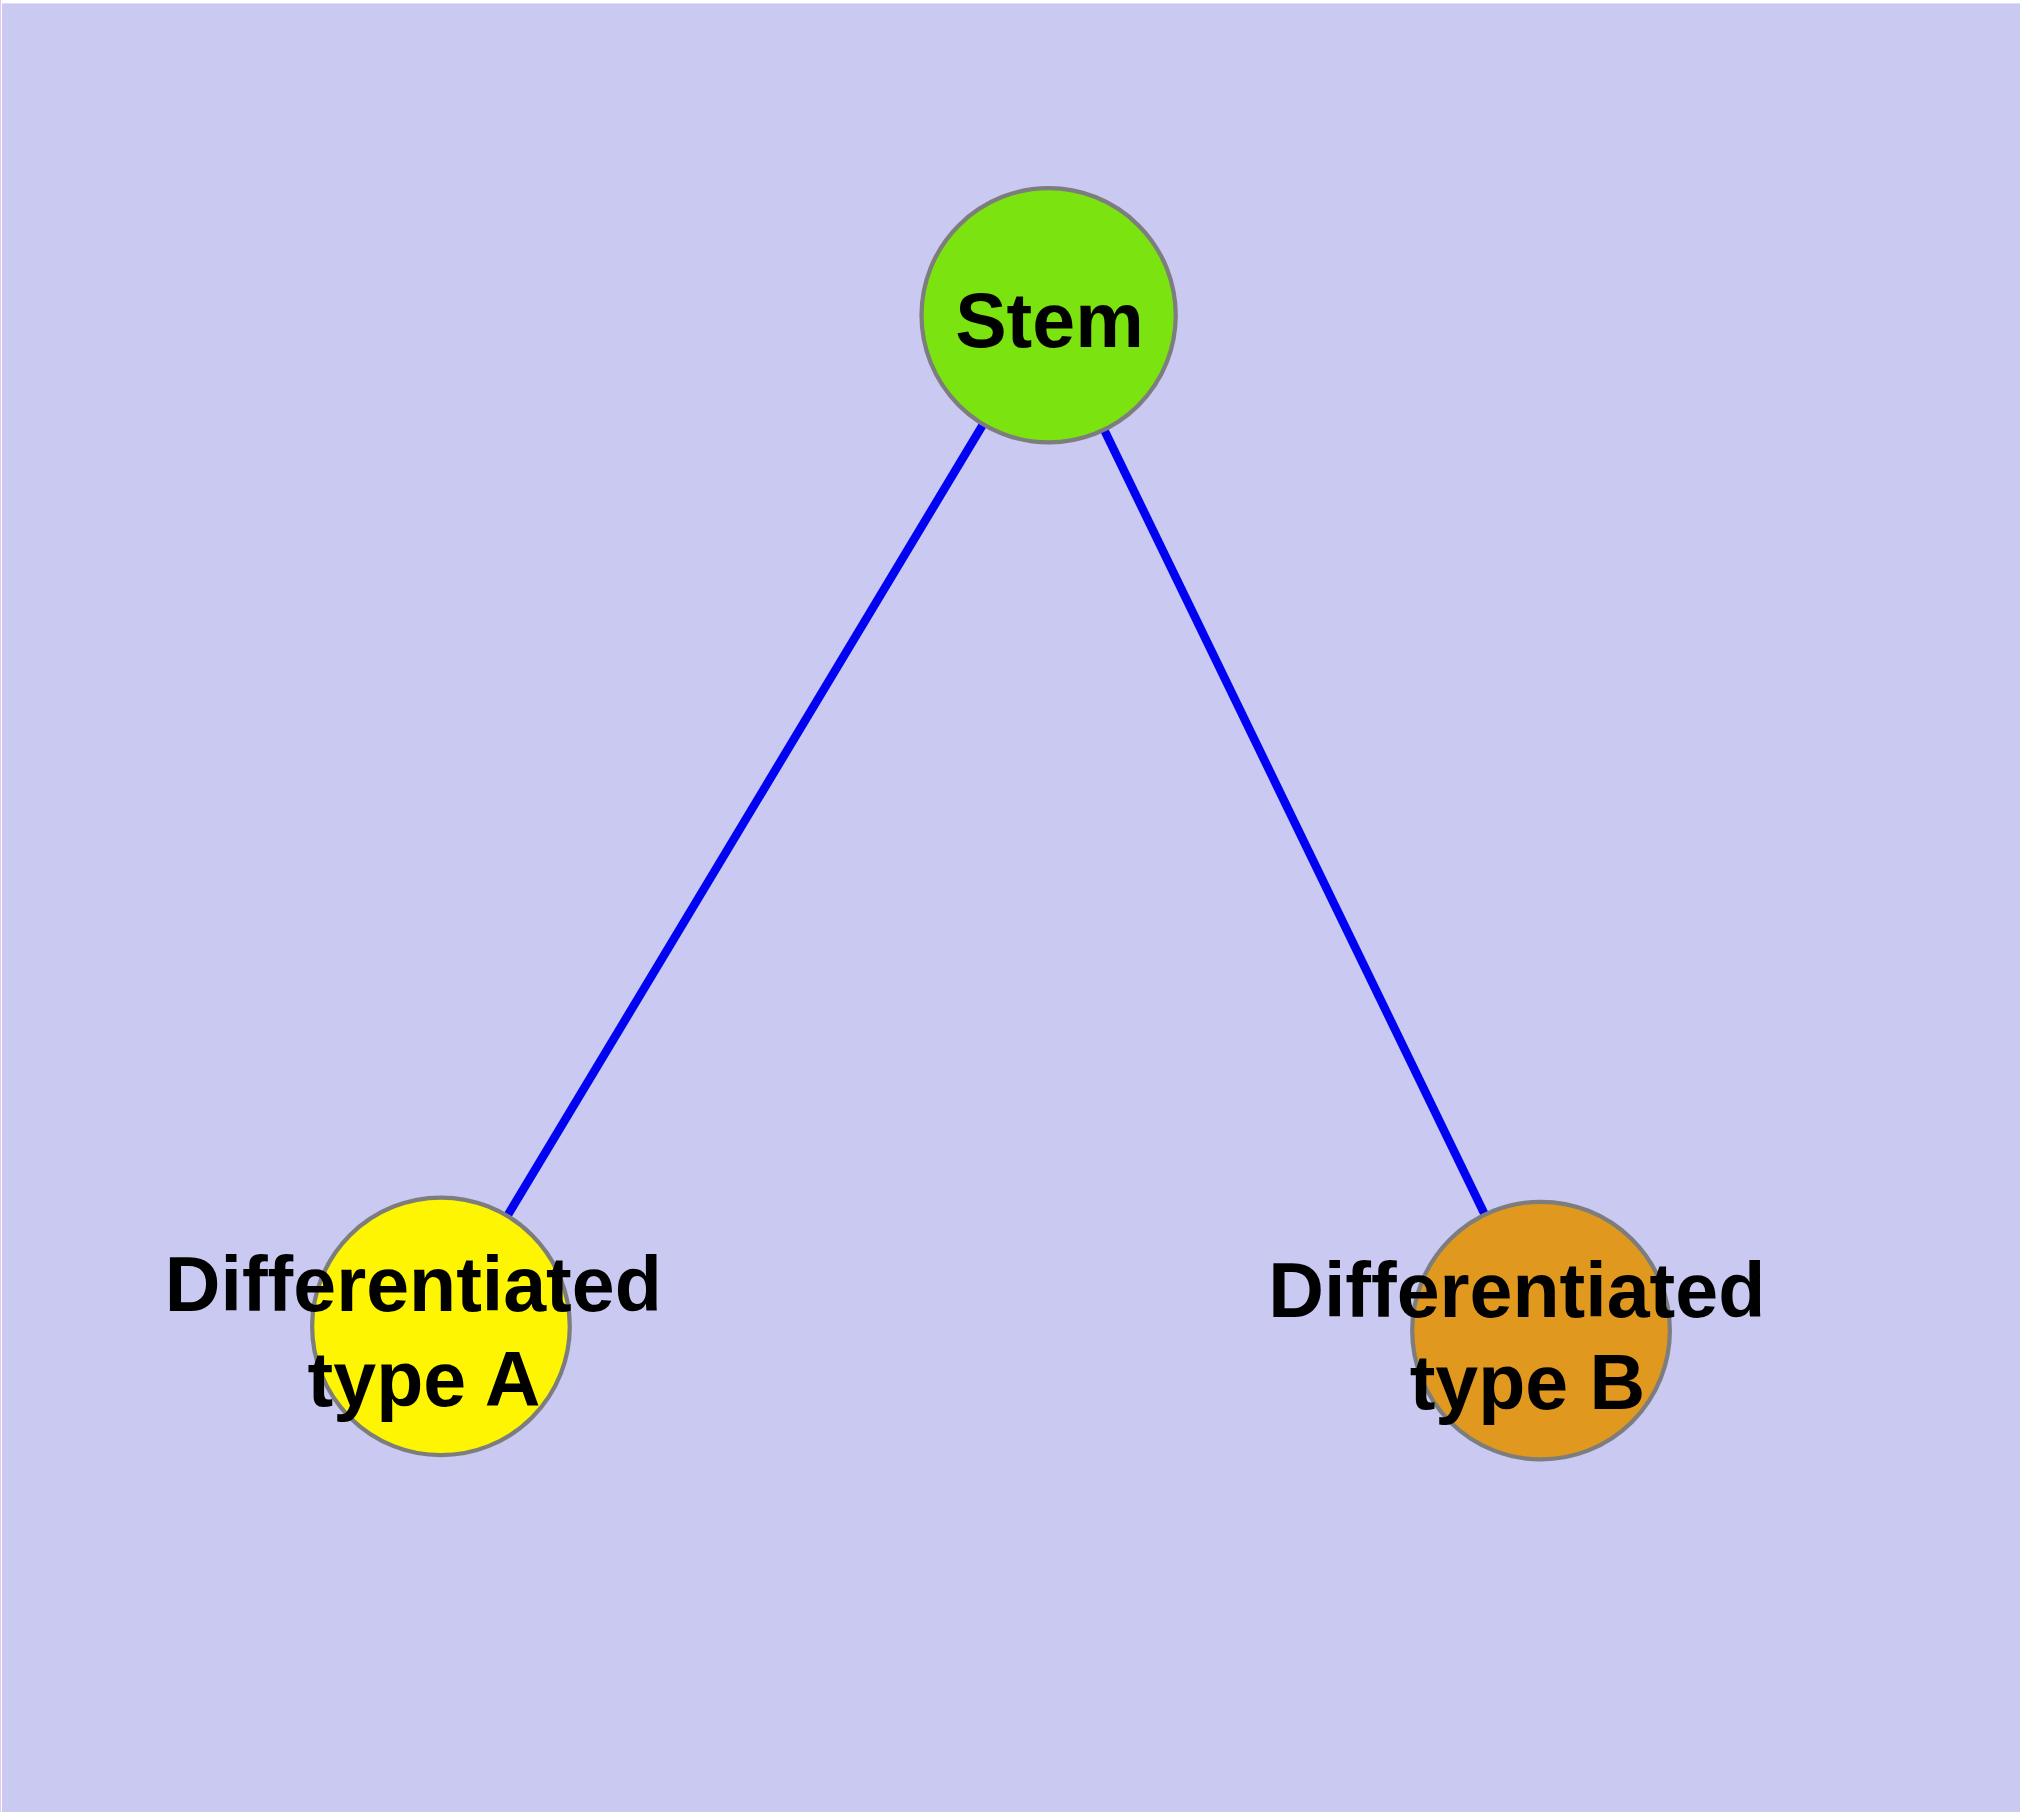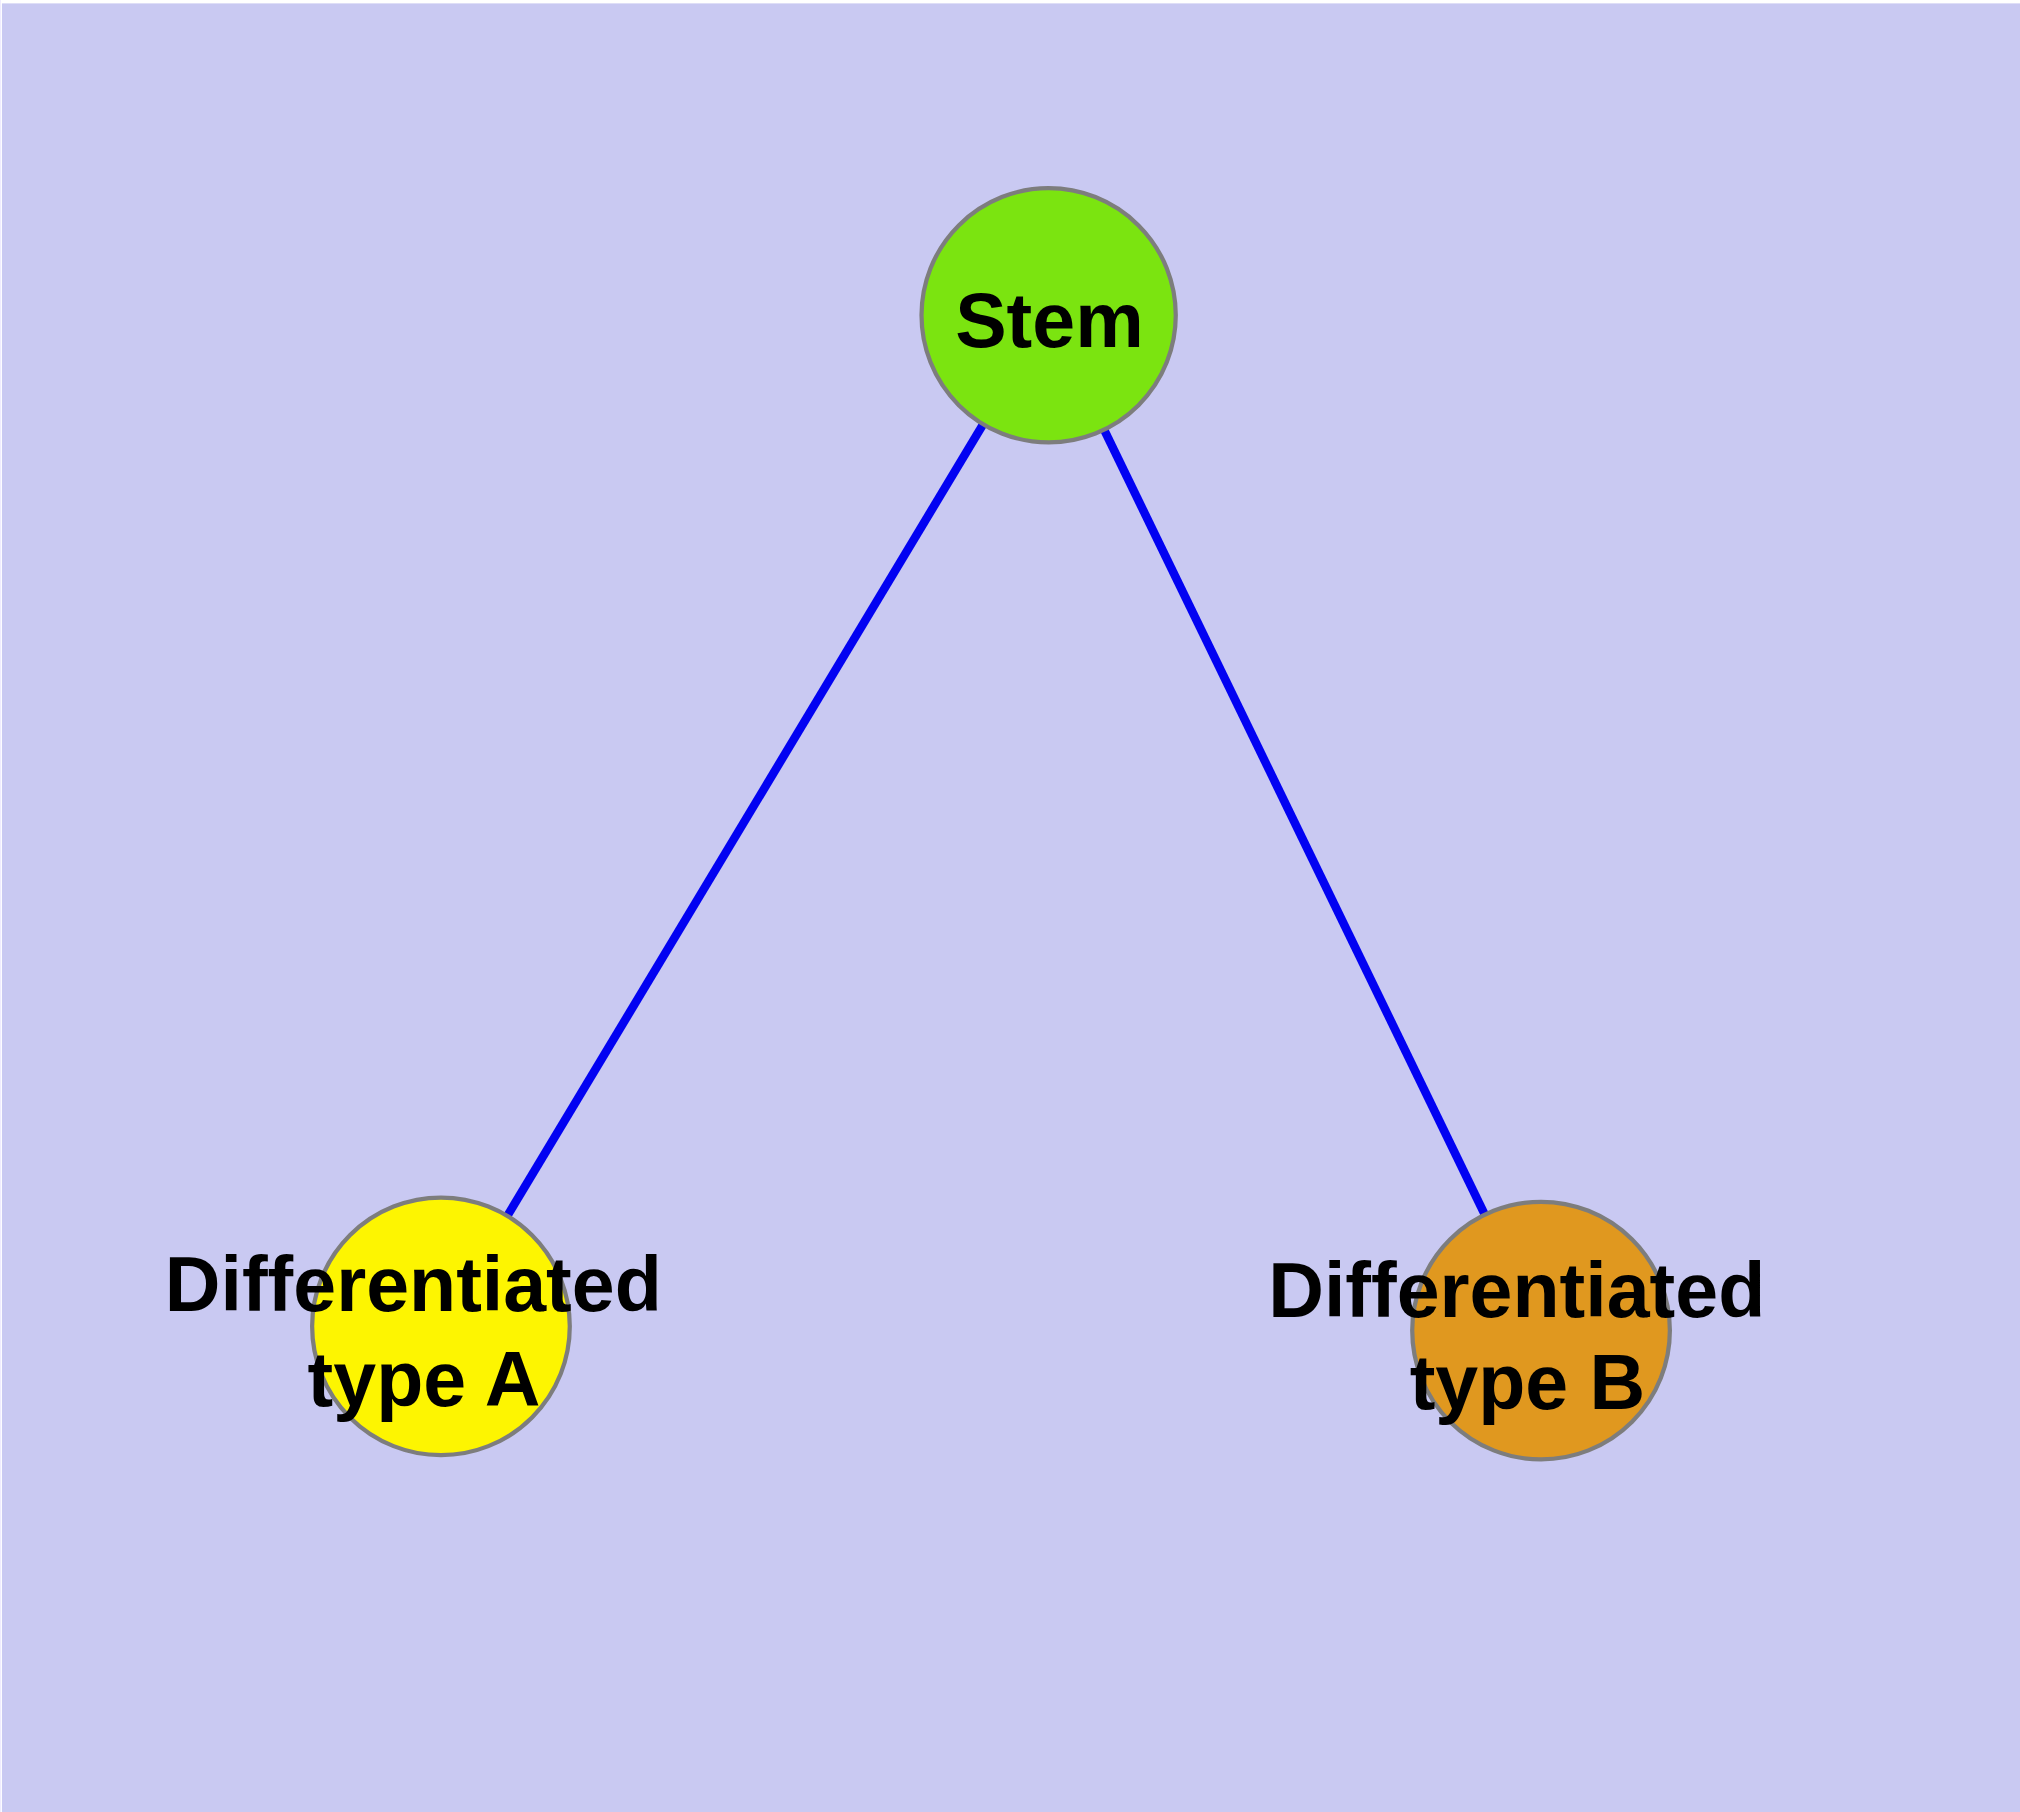--- a/index.html
+++ b/index.html
@@ -5,21 +5,21 @@
   html, body {
     margin: 0;
     padding: 0;
     background: #ffffff;
   }
   .stage {
     position: relative;
     width: 2021px;
     height: 1812px;
     overflow: hidden;
-    background: #c4b5fd;
+    background: #a21caf;
     text-decoration: underline;
   }
   svg.graph {
     display: block;
     width: 2021px;
     height: 1812px;
   }
   svg.graph text {
     font-family: "Liberation Sans", sans-serif;
     font-weight: bold;

